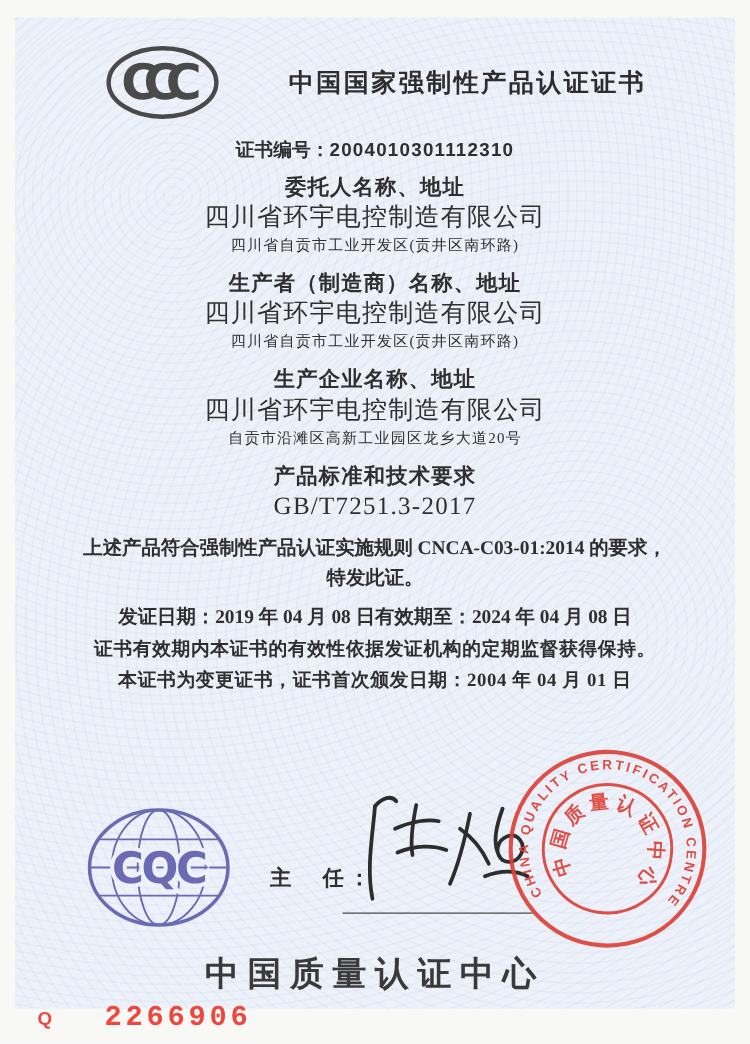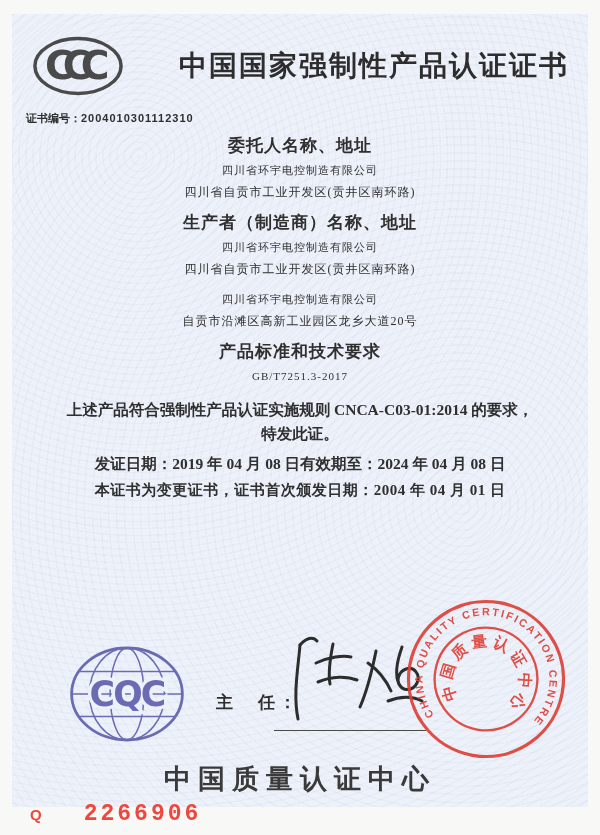--- a/index.html
+++ b/index.html
@@ -12,26 +12,26 @@
   .sheet{
     position:absolute;left:12px;top:14px;width:576px;height:793px;
     background-color:#edf1f9;
     background-image:
       repeating-radial-gradient(circle at 22% 18%, rgba(125,145,205,0.06) 0 1.5px, transparent 1.5px 7px),
       repeating-radial-gradient(circle at 78% 62%, rgba(125,145,205,0.06) 0 1.5px, transparent 1.5px 8px);
     display:flex;flex-direction:column;box-sizing:border-box;
     padding:0 14px 10px 14px;
   }
   .header{display:flex;align-items:center;justify-content:center;gap:20px;padding-top:20px;}
-  .title{font-size:28px;font-weight:bold;letter-spacing:2px;color:#2d2d2d;margin-left:34px;}
-  .certno{margin-top:13px;font-size:11px;font-weight:bold;}
+  .title{font-size:20px;font-weight:bold;letter-spacing:2px;color:#2d2d2d;margin-left:34px;}
+  .certno{margin-top:13px;text-align:center;font-size:15px;font-weight:bold;}
   .certno .num{font-family:"Liberation Sans",sans-serif;font-weight:bold;letter-spacing:1px;}
   .section{margin-top:7px;text-align:center;}
   .sec-heading{font-size:17px;font-weight:bold;line-height:25px;letter-spacing:1px;}
-  .val-main{font-size:11px;line-height:24px;letter-spacing:1px;}
+  .val-main{font-size:20px;line-height:24px;letter-spacing:1px;}
   .val-sub{font-size:12px;line-height:21px;letter-spacing:1px;}
   .spec{font-family:"Liberation Sans",sans-serif;font-size:13px;line-height:19px;
         max-width:492px;margin:2px auto 0 auto;letter-spacing:0;}
   .compliance{margin:10px auto 0 auto;max-width:478px;text-align:center;
         font-size:15.5px;font-weight:bold;line-height:24px;}
   .dates{margin-top:8px;display:flex;justify-content:center;
         font-size:15.5px;font-weight:bold;}
   .note{margin-top:6px;text-align:center;font-size:15px;font-weight:bold;letter-spacing:0.5px;}
   .note-small{margin-top:5px;text-align:center;font-size:13.5px;font-weight:bold;}
   .grow{flex:1;}
@@ -70,37 +70,39 @@
     <div class="val-sub">四川省自贡市工业开发区(贡井区南环路)</div>
   </div>
 
   <div class="section">
     <div class="sec-heading">生产者（制造商）名称、地址</div>
     <div class="val-main">四川省环宇电控制造有限公司</div>
     <div class="val-sub">四川省自贡市工业开发区(贡井区南环路)</div>
   </div>
 
   <div class="section">
+    <div class="sec-heading">生产企业名称、地址</div>
     <div class="val-main">四川省环宇电控制造有限公司</div>
     <div class="val-sub">自贡市沿滩区高新工业园区龙乡大道20号</div>
   </div>
 
 
   <div class="section">
     <div class="sec-heading">产品标准和技术要求</div>
     <div class="val-main">GB/T7251.3-2017</div>
   </div>
 
   <div class="compliance">上述产品符合强制性产品认证实施规则 CNCA-C03-01:2014 的要求，特发此证。</div>
 
   <div class="dates">
     <span><span>发证日期：</span><span>2019 年 04 月 08 日</span></span>
     <span><span>有效期至：</span><span>2024 年 04 月 08 日</span></span>
   </div>
 
+  <div class="note">证书有效期内本证书的有效性依据发证机构的定期监督获得保持。</div>
   <div class="note">本证书为变更证书，证书首次颁发日期：2004 年 04 月 01 日</div>
 
   <div class="grow"></div>
 
   <div class="sigrow">
 
     <svg class="cqc-logo" width="122" height="106" viewBox="0 0 130 110">
       <ellipse cx="65" cy="55" rx="59" ry="49" fill="none" stroke="#6b6bb3" stroke-width="3"></ellipse>
       <ellipse cx="65" cy="55" rx="40" ry="49" fill="none" stroke="#6b6bb3" stroke-width="1.6"></ellipse>
       <ellipse cx="65" cy="55" rx="18" ry="49" fill="none" stroke="#6b6bb3" stroke-width="1.6"></ellipse>

